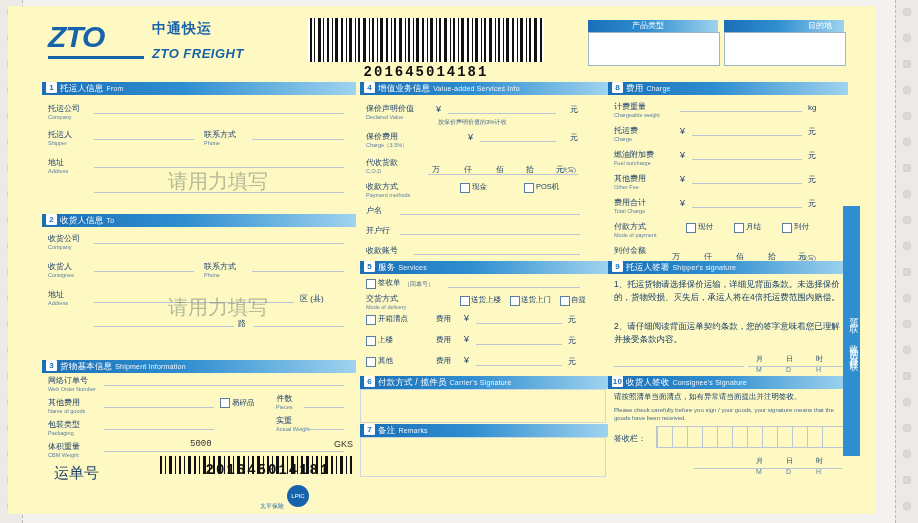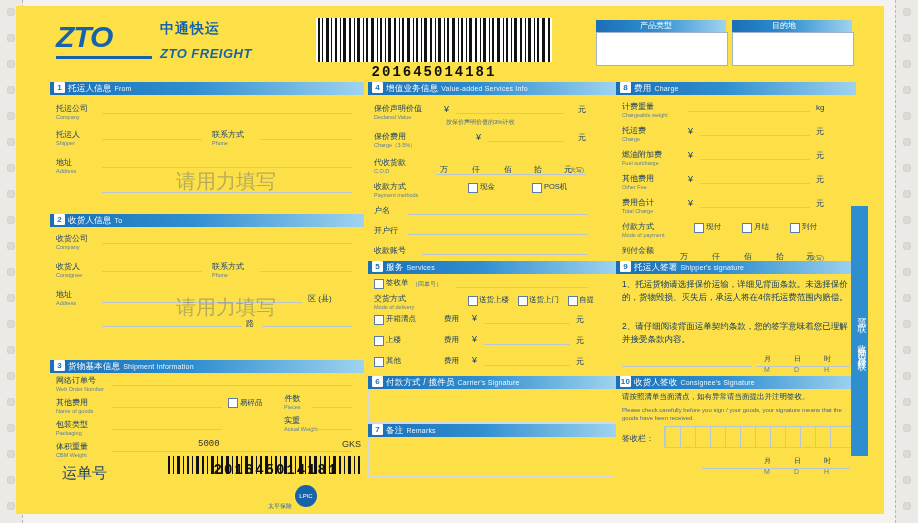--- a/index.html
+++ b/index.html
@@ -15,22 +15,22 @@
   }
   
   .perf{position:absolute;top:0;width:22px;height:523px;background:#eceae6;}
   .perf.left{left:0;border-right:1px dashed #b9b7b2;}
   .perf.right{right:0;border-left:1px dashed #b9b7b2;}
   .perf .hole{
     position:absolute;left:7px;width:8px;height:8px;border-radius:50%;
     background:#dcdad5;box-shadow:inset 0 0 1px #b0aea9;
   }
   .paper{
-    position:absolute;left:16px;top:6px;width:868px;height:508px;
-    background:#fde047;
+    position:absolute;left:8px;top:6px;width:868px;height:508px;
+    background:#fef9c3;
   }
   .bluebar{background:linear-gradient(90deg,#1a6fb7 0%,#2f8ed0 45%,#9fd3ef 100%);}
   .sechdr{
     position:absolute;height:13px;color:#fff;font-size:8.5px;line-height:13px;
     padding-left:4px;letter-spacing:.2px;white-space:nowrap;overflow:hidden;
   }
   .sechdr .num{
     display:inline-block;width:11px;height:11px;line-height:11px;text-align:center;
     background:#fff;color:#1a6fb7;font-weight:bold;font-size:8px;border-radius:1px;
     margin-right:3px;vertical-align:1px;
@@ -204,21 +204,21 @@
         <rect x="226" y="0" width="3" height="44"></rect>
           <rect x="232" y="0" width="2" height="44"></rect>
       </g>
     </svg>
     <div class="bcnum">201645014181</div>
 
     <div class="bluebar" style="position:absolute;left:580px;top:14px;width:130px;height:12px;">
       <span style="color:#fff;font-size:8px;line-height:12px;padding-left:44px;display:block;">产品类型</span>
     </div>
     <div class="bluebar" style="position:absolute;left:716px;top:14px;width:120px;height:12px;">
-      <span style="color:#fff;font-size:8px;line-height:12px;padding-left:40px;display:block;">目的地</span>
+      <span style="color:#fff;font-size:8px;line-height:12px;padding-left:40px;display:block;margin-left:44px;">目的地</span>
     </div>
     <div class="box" style="left:580px;top:26px;width:130px;height:32px;background:#fff;"></div>
     <div class="box" style="left:716px;top:26px;width:120px;height:32px;background:#fff;"></div>
 
     <div class="sechdr bluebar" style="left:34px;top:76px;width:310px;">
       <span class="num">1</span><span>托运人信息</span><span class="en">From</span>
     </div>
 
     <div class="lbl" style="left:40px;top:98px;">
       <span>托运公司</span>

